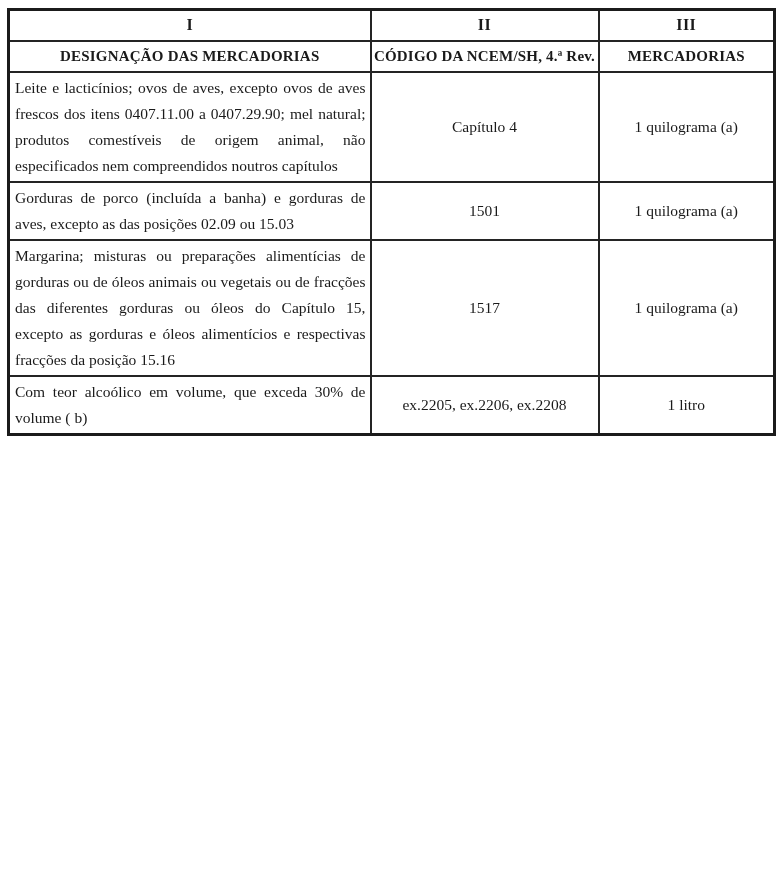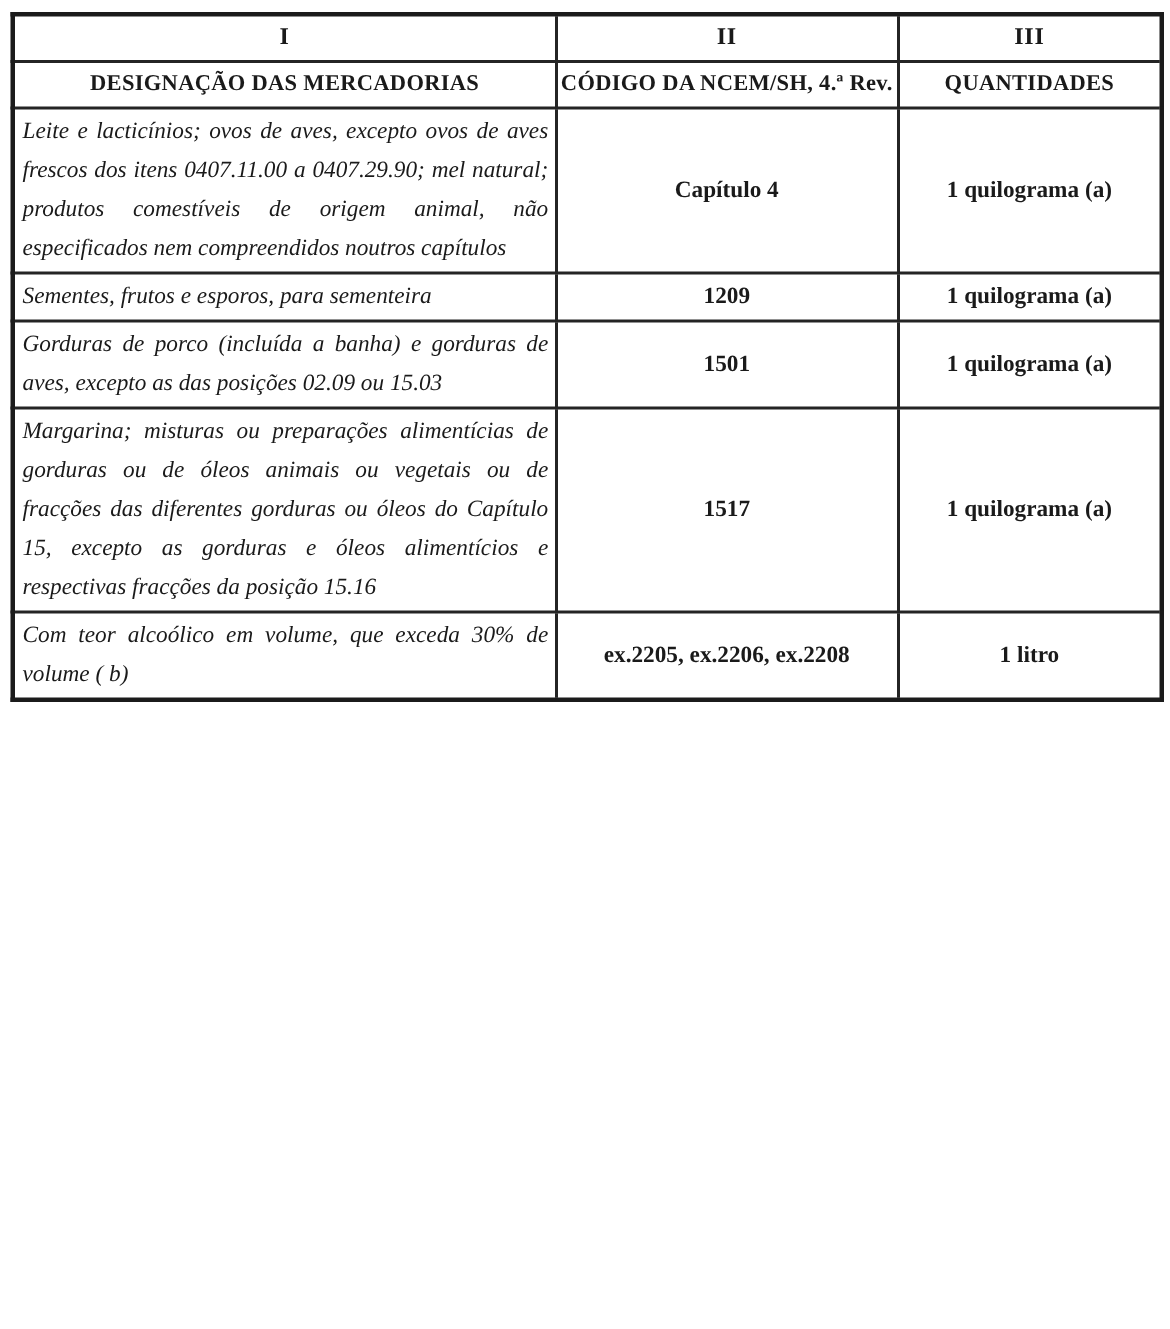--- a/index.html
+++ b/index.html
@@ -47,28 +47,26 @@
     text-align: center;
     vertical-align: middle;
     padding: 0 2px;
     letter-spacing: 0.2px;
   }
   td.designation {
     text-align: justify;
     vertical-align: top;
     padding: 2px 4px 2px 5px;
     line-height: 26px;
-    font-style: italic;
   }
   td.code, td.qty {
     text-align: center;
     vertical-align: middle;
     padding: 2px 2px;
     line-height: 26px;
-    font-weight: bold;
   }
 </style>
 </head>
 <body>
 
 <div class="page">
   <table class="doc-table">
     <colgroup>
       <col class="c1">
       <col class="c2">
@@ -76,39 +74,34 @@
     </colgroup>
     <thead>
       <tr class="num-row">
         <th>I</th>
         <th>II</th>
         <th>III</th>
       </tr>
       <tr class="title-row">
         <th>DESIGNAÇÃO DAS MERCADORIAS</th>
         <th>CÓDIGO DA NCEM/SH, 4.ª Rev.</th>
-        <th>QUANTIDADES</th>
+        <th>MERCADORIAS</th>
       </tr>
     </thead>
     <tbody id="table-body">
   <tr>
     <td class="designation">Leite e lacticínios; ovos de aves,  excepto ovos de aves frescos dos itens 0407.11.00 a 0407.29.90; mel natural; produtos comestíveis de origem animal, não especificados nem compreendidos noutros capítulos</td>
     <td class="code">Capítulo 4</td>
     <td class="qty">1 quilograma (a)</td>
   </tr>
 
 
 
 
 
-  <tr>
-    <td class="designation">Sementes, frutos e esporos, para sementeira</td>
-    <td class="code">1209</td>
-    <td class="qty">1 quilograma (a)</td>
-  </tr>
 
 
   <tr>
     <td class="designation">Gorduras de porco (incluída a banha) e gorduras de aves, excepto as das posições 02.09 ou 15.03</td>
     <td class="code">1501</td>
     <td class="qty">1 quilograma (a)</td>
   </tr>
 
   <tr>
     <td class="designation">Margarina; misturas ou preparações alimentícias de gorduras ou de óleos animais ou vegetais ou de fracções das diferentes gorduras ou óleos do Capítulo 15, excepto as gorduras e óleos alimentícios e respectivas fracções da posição 15.16</td>

